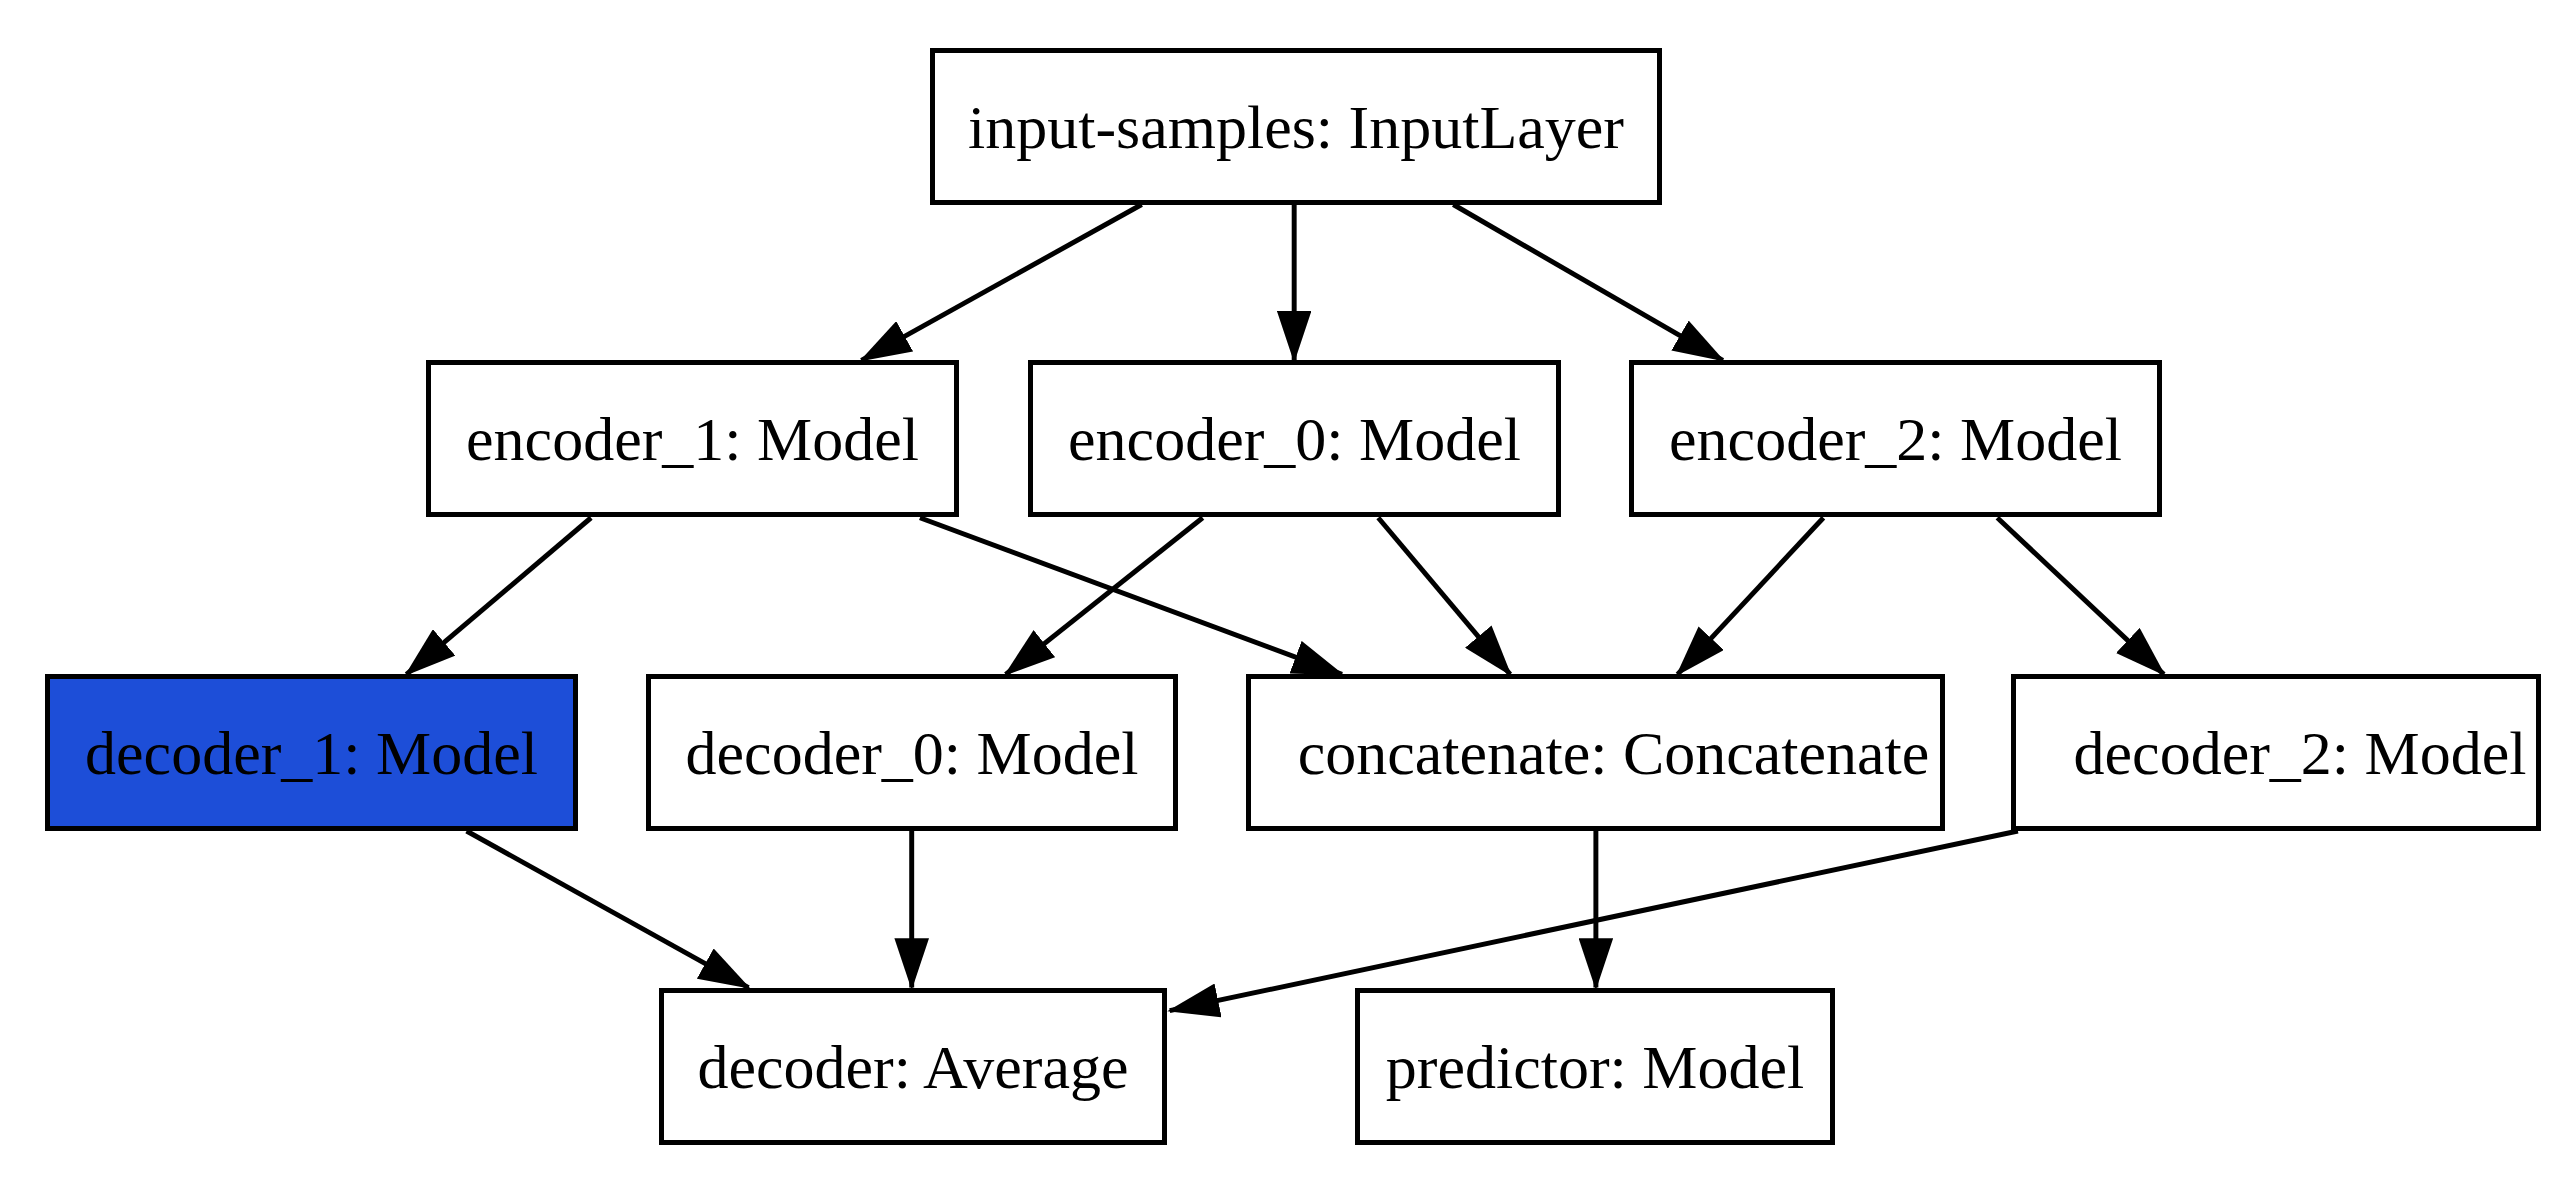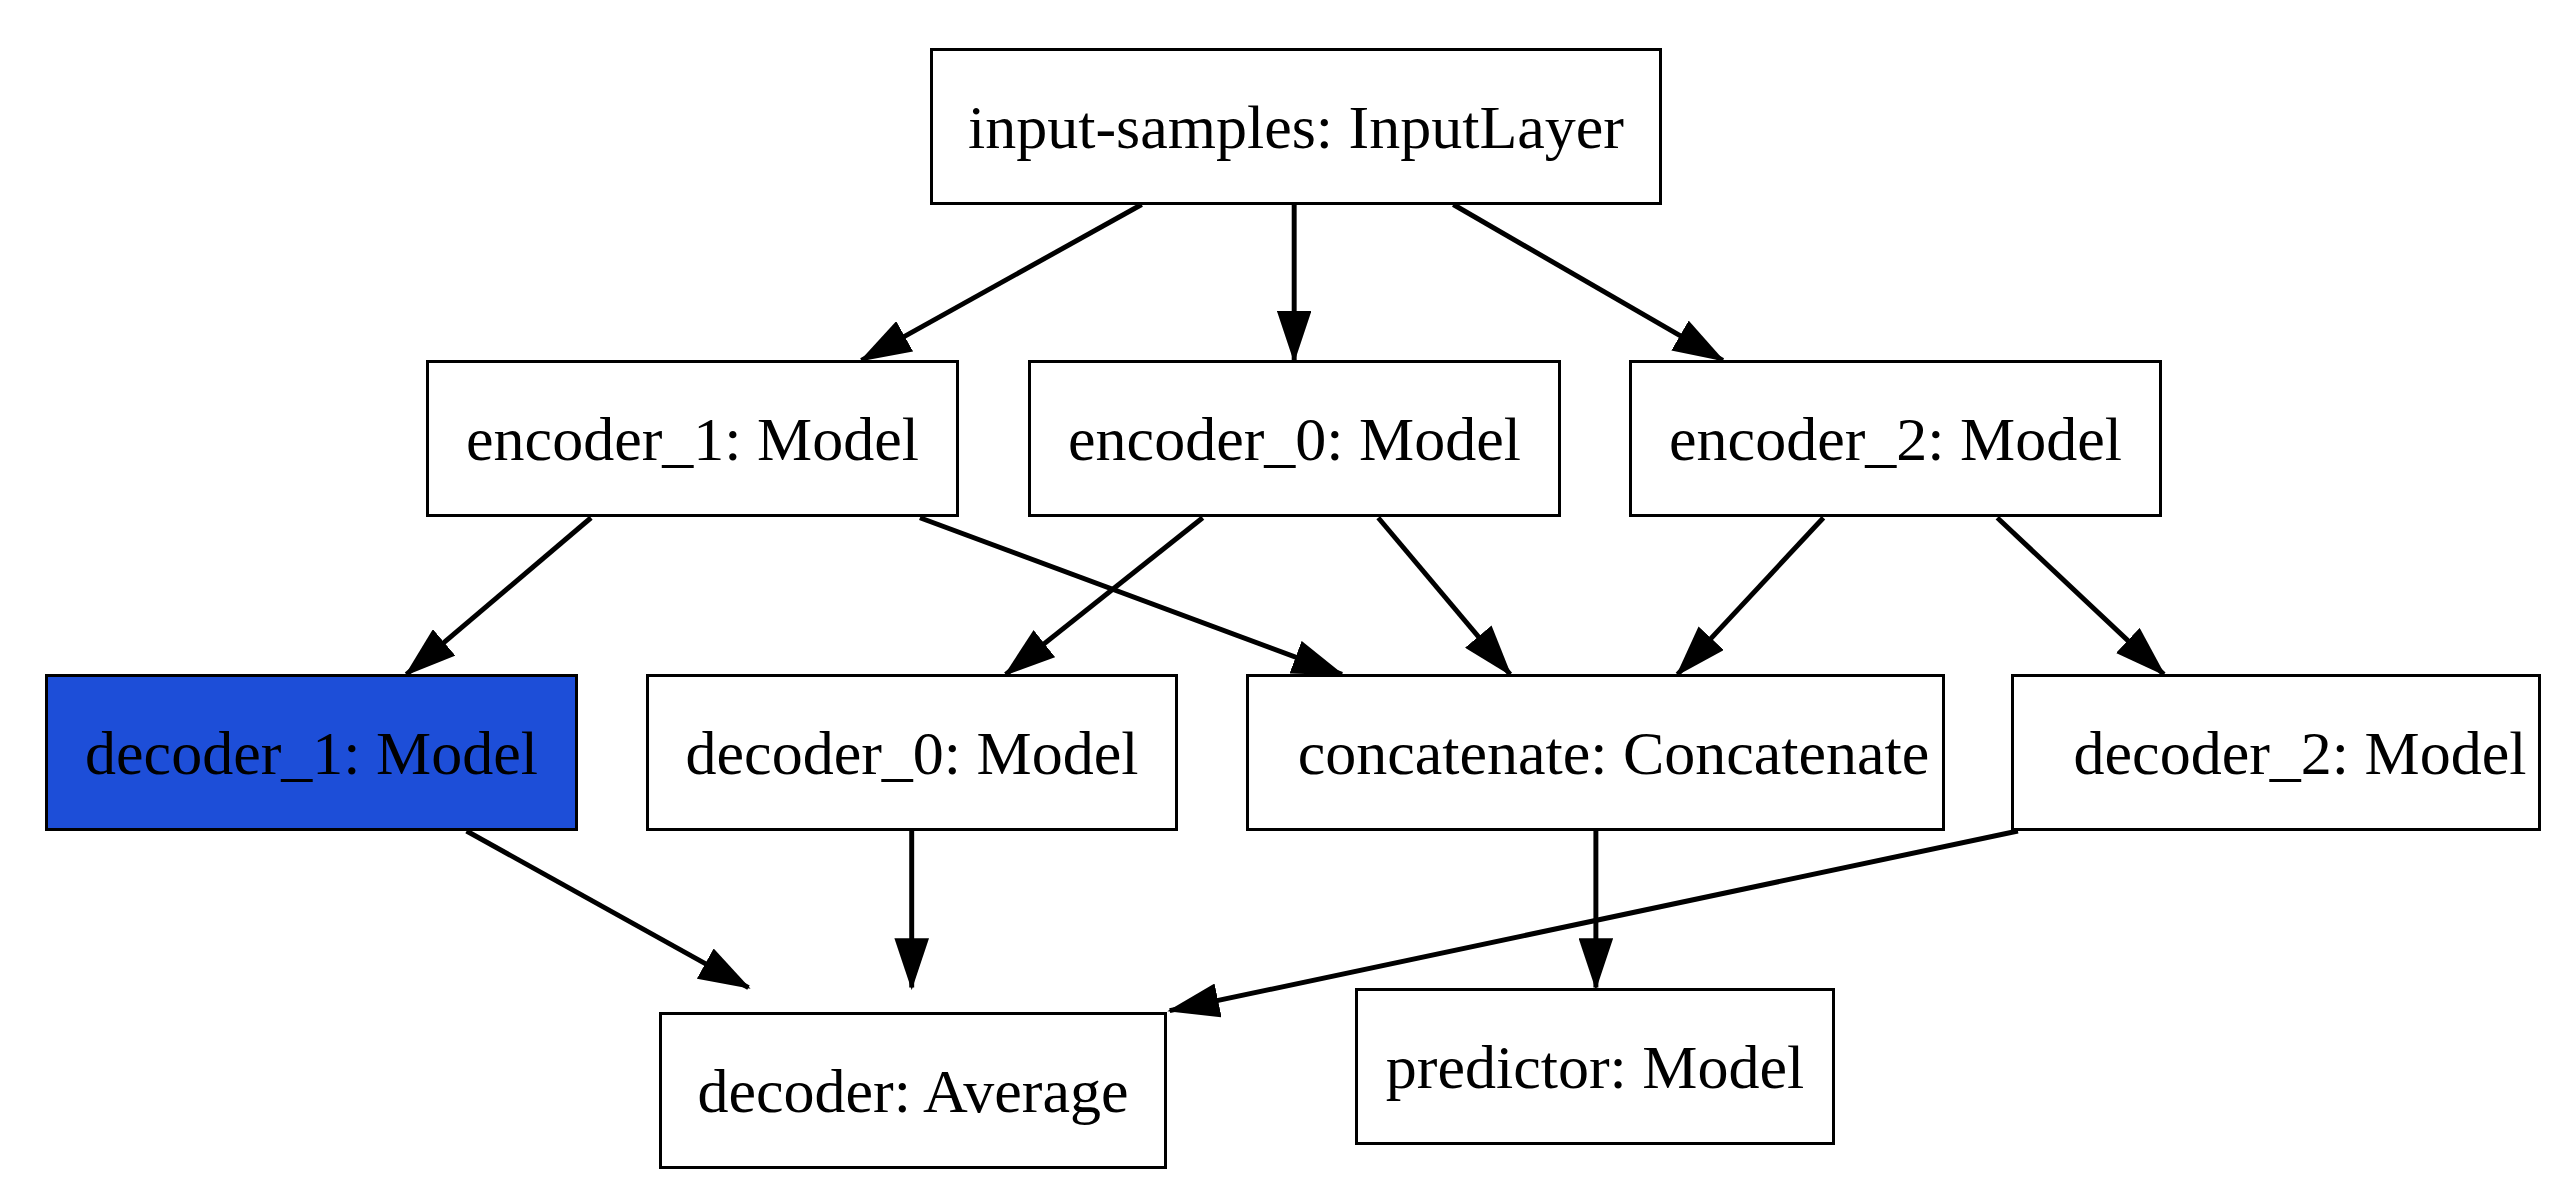--- a/index.html
+++ b/index.html
@@ -19,21 +19,21 @@
     position: absolute;
     left: 0;
     top: 0;
     width: 2576px;
     height: 1188px;
     display: block;
   }
   .node {
     position: absolute;
     box-sizing: border-box;
-    border: 3px solid #1d4ed8;
+    border: 5px solid #1d4ed8;
     background: #ffffff;
     display: flex;
     align-items: center;
     justify-content: center;
     font-size: 62px;
     line-height: 1;
     color: #000000;
     white-space: nowrap;
     text-align: right;
   }
@@ -82,21 +82,21 @@
       </div>
       <div class="node" style="left: 646px; top: 674px; width: 532px; height: 157px; border-color: rgb(0, 0, 0); background: rgb(255, 255, 255);">
         <span>decoder_0: Model</span>
       </div>
       <div class="node" style="left: 1246px; top: 674px; width: 699px; height: 157px; border-color: rgb(0, 0, 0); background: rgb(255, 255, 255); padding-left: 36px;">
         <span>concatenate: Concatenate</span>
       </div>
       <div class="node" style="left: 2011px; top: 674px; width: 530px; height: 157px; border-color: rgb(0, 0, 0); background: rgb(255, 255, 255); padding-left: 48px;">
         <span>decoder_2: Model</span>
       </div>
-      <div class="node" style="left: 659px; top: 988px; width: 508px; height: 157px; border-color: rgb(0, 0, 0); background: rgb(255, 255, 255); margin-top: 24px;">
+      <div class="node" style="left: 659px; top: 988px; width: 508px; height: 157px; border-color: rgb(0, 0, 0); background: rgb(255, 255, 255);">
         <span>decoder: Average</span>
       </div>
       <div class="node" style="left: 1355px; top: 988px; width: 480px; height: 157px; border-color: rgb(0, 0, 0); background: rgb(255, 255, 255);">
         <span>predictor: Model</span>
       </div>
     </div>
 </div>
 
 
 </body></html>

